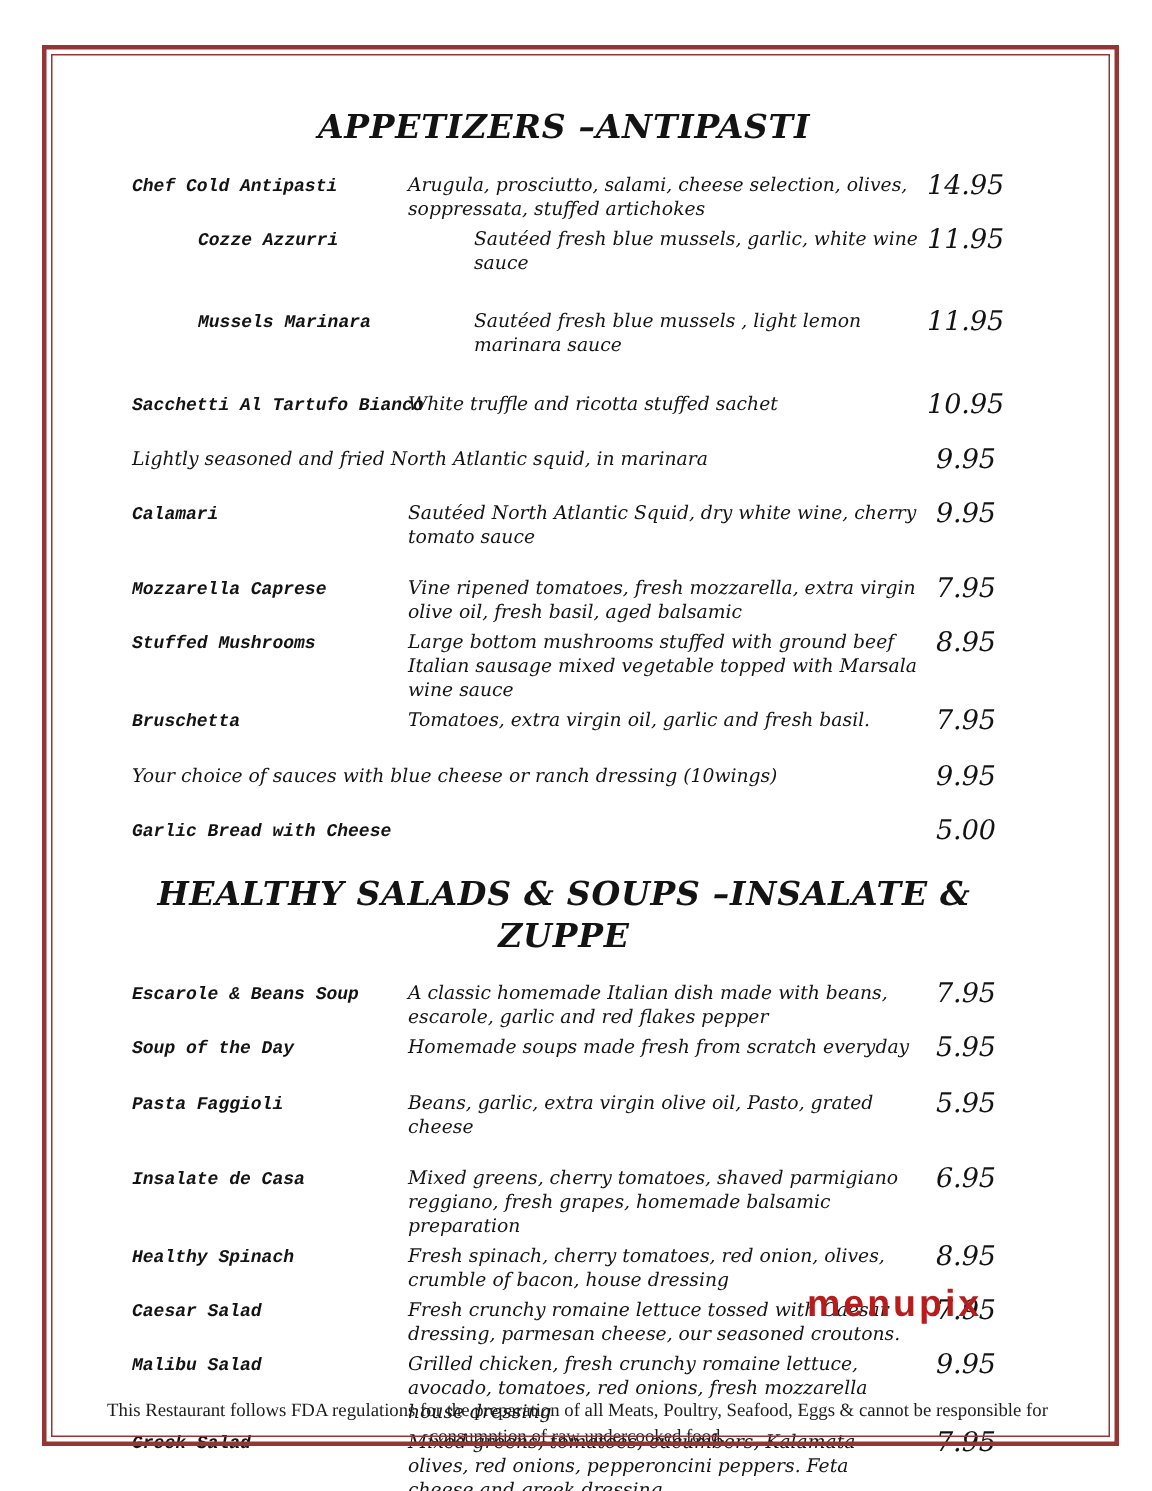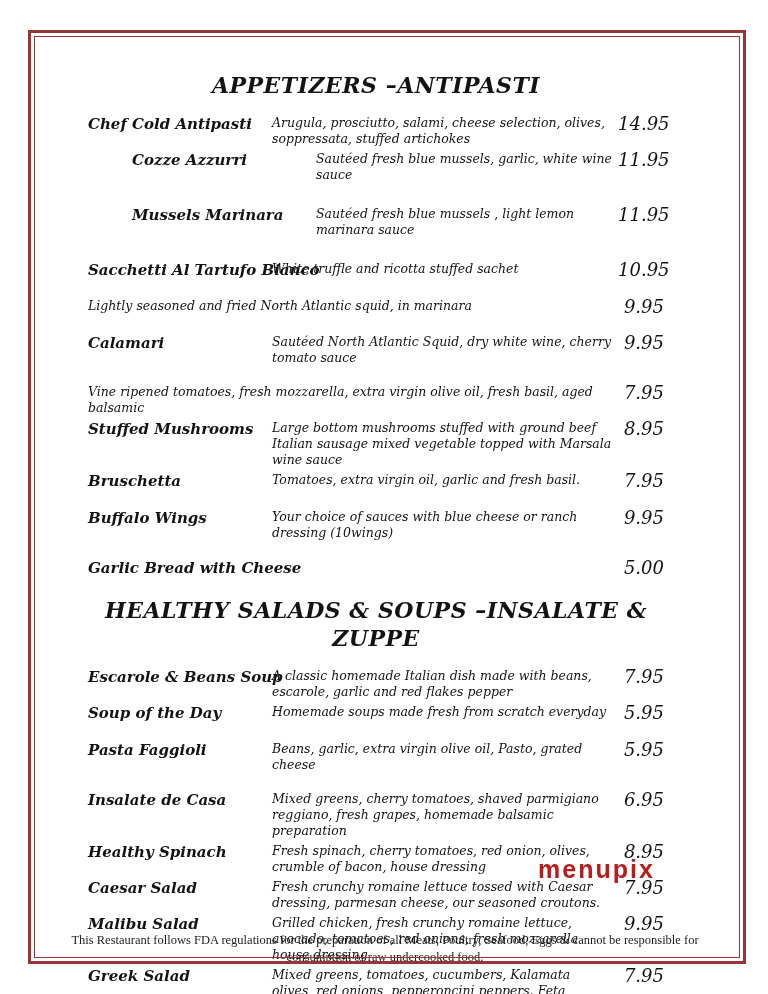--- a/index.html
+++ b/index.html
@@ -49,24 +49,25 @@
   .row {
     display: flex;
     align-items: flex-start;
     margin-bottom: 18px;
   }
   .row.tight { margin-bottom: 4px; }
   .row.gap-lg { margin-bottom: 23px; margin-left: 44px; }
   .item-name {
     width: 184px;
     flex: 0 0 184px;
-    font-size: 15px;
+    font-size: 12px;
     font-weight: 700;
     line-height: 19px;
     white-space: nowrap;
+    font-family: Liberation Mono, monospace;
   }
   .item-desc {
     flex: 1 1 auto;
     font-size: 12.5px;
     line-height: 16px;
     padding-right: 6px;
   }
   .item-price {
     flex: 0 0 46px;
     width: 46px;
@@ -130,35 +131,35 @@
     <div class="row">
       <div class="item-desc">Lightly seasoned and fried  North Atlantic squid, in marinara</div>
       <div class="item-price">9.95</div>
     </div>
     <div class="row">
       <div class="item-name">Calamari</div>
       <div class="item-desc">Sautéed North Atlantic Squid, dry white wine, cherry tomato sauce</div>
       <div class="item-price">9.95</div>
     </div>
     <div class="row tight">
+      <div class="item-name">Mozzarella Caprese</div>
       <div class="item-desc">Vine ripened tomatoes, fresh mozzarella, extra virgin olive oil, fresh basil, aged balsamic</div>
       <div class="item-price">7.95</div>
     </div>
     <div class="row tight">
       <div class="item-name">Stuffed Mushrooms</div>
       <div class="item-desc">Large bottom mushrooms stuffed with ground beef Italian sausage mixed vegetable topped with Marsala wine sauce</div>
       <div class="item-price">8.95</div>
     </div>
     <div class="row">
       <div class="item-name">Bruschetta</div>
       <div class="item-desc">Tomatoes, extra virgin oil, garlic and fresh basil.</div>
       <div class="item-price">7.95</div>
     </div>
     <div class="row">
-      <div class="item-name">Buffalo Wings</div>
       <div class="item-desc">Your choice of sauces with blue cheese or ranch dressing (10wings)</div>
       <div class="item-price">9.95</div>
     </div>
     <div class="row">
       <div class="item-name">Garlic Bread with Cheese</div>
       <div class="item-desc"></div>
       <div class="item-price">5.00</div>
     </div>
 
     <div class="section-title second">HEALTHY SALADS &amp; SOUPS –INSALATE &amp; ZUPPE</div>

